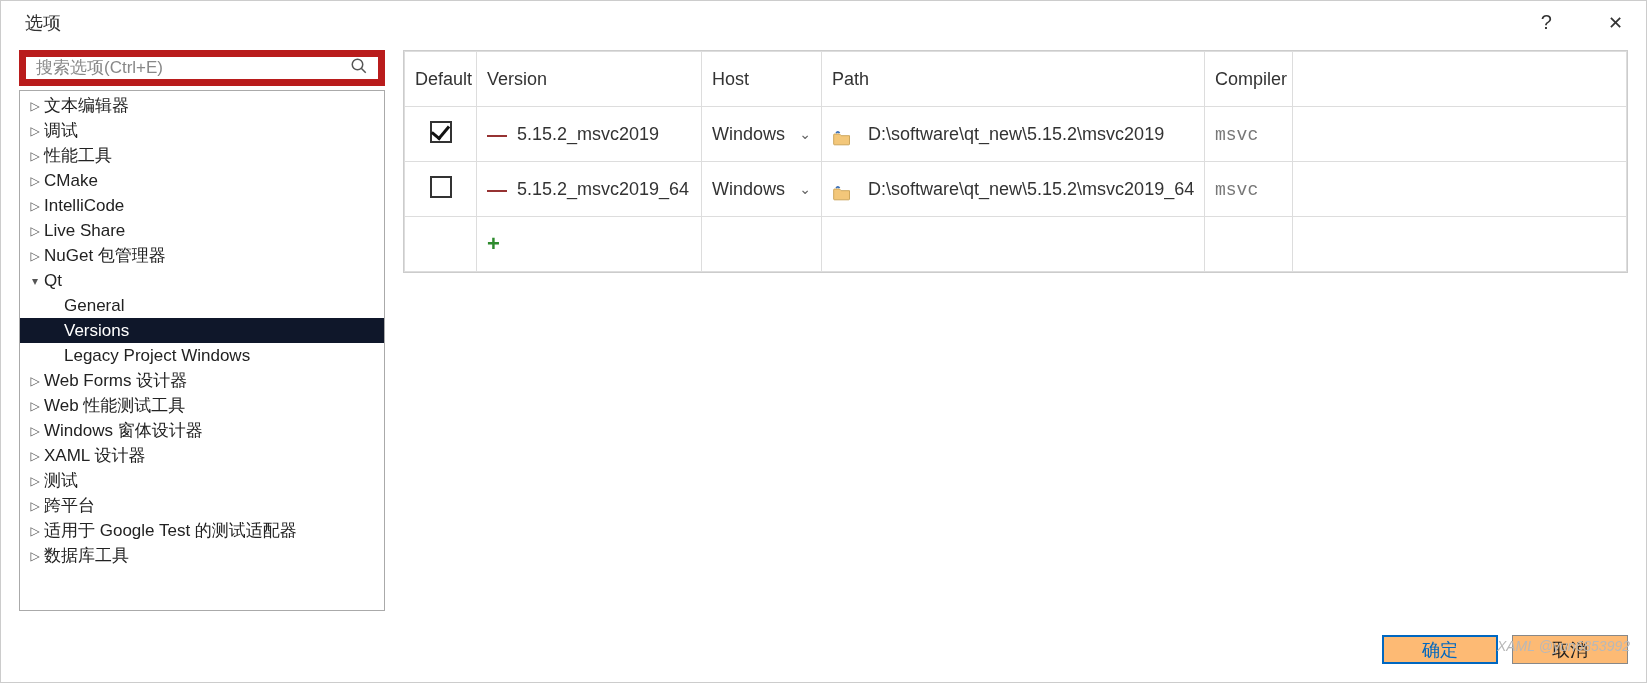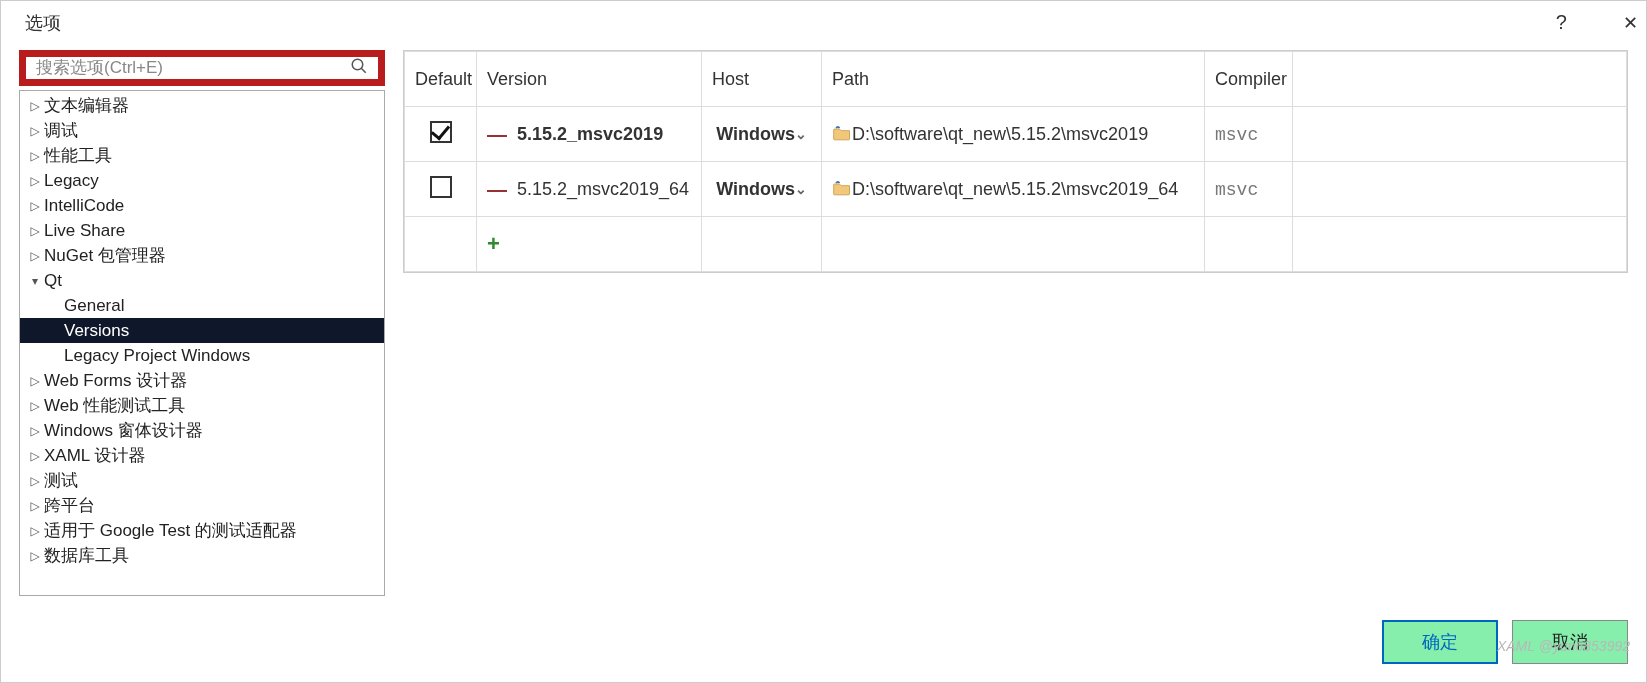--- a/index.html
+++ b/index.html
@@ -1,20 +1,20 @@
 <!DOCTYPE html>
 <html><head>
   <meta charset="utf-8">
   <style>
     * { box-sizing: border-box; margin: 0; padding: 0; font-family: "Microsoft YaHei", "Segoe UI", sans-serif; }
     html, body { width: 1647px; height: 683px; background: #fff; overflow: hidden; }
 
     .dialog { width: 100%; height: 100%; border: 1px solid #ccc; display: flex; flex-direction: column; position: relative; }
 
-    .titlebar { display: flex; align-items: center; justify-content: space-between; padding: 6px 0 6px 24px; font-size: 18px; color: #333; }
+    .titlebar { display: flex; align-items: center; justify-content: space-between; padding: 6px 15px 6px 24px; font-size: 18px; color: #333; }
     .titlebar-right { display: flex; align-items: center; gap: 40px; }
     .titlebar-right span { cursor: pointer; font-size: 20px; color: #333; padding: 4px 8px; }
     .titlebar-right .close { font-size: 18px; }
 
     .body { flex: 1; display: flex; padding: 6px 18px 12px 18px; gap: 18px; overflow: hidden; }
 
     
     .left { width: 366px; display: flex; flex-direction: column; }
     .search-box { position: relative; border: 7px solid #b91c1c; height: 36px; display: flex; align-items: center; margin-bottom: 4px; }
     .search-box input { border: none; outline: none; flex: 1; padding: 0 10px; font-size: 17px; color: #333; background: transparent; }
@@ -47,34 +47,34 @@
     col.c-comp    { width: 88px; }
     col.c-extra   { }
 
     td.center { text-align: center; padding: 0; }
     .chk { display: inline-block; width: 22px; height: 22px; border: 2px solid #333; position: relative; }
     .chk.checked::after { content: ''; position: absolute; left: 3px; top: -1px; width: 8px; height: 14px; border: solid #111; border-width: 0 3px 3px 0; transform: rotate(40deg); }
 
     .ver-cell { display: flex; align-items: center; gap: 10px; }
     .minus { color: #963232; font-weight: 900; font-size: 20px; }
     .plus  { color: #2e8b2e; font-weight: 900; font-size: 22px; }
-    .bold { font-weight: 700; }
+    .bold { font-weight: 400; }
     .placeholder { color: #777; }
 
-    .host-cell { display: flex; align-items: center; justify-content: center; font-weight: bold; }
+    .host-cell { display: flex; align-items: center; justify-content: space-between; }
     .caret { color: #666; font-size: 14px; }
 
-    .path-cell { display: flex; align-items: flex-start; gap: 0; }
+    .path-cell { display: flex; align-items: flex-end; gap: 16px; }
     .folder-icon { width: 20px; height: 16px; position: relative; }
     .folder-icon svg { width: 20px; height: 20px; }
 
     .compiler { color: #777; font-family: Liberation Mono, monospace; }
 
     .footer { display: flex; justify-content: flex-end; gap: 14px; padding: 12px 18px 18px 0; }
-    .btn { min-width: 116px; height: 44px; border: 1px solid #888; background: #86efac; font-size: 18px; color: #222; cursor: pointer; display: flex; align-items: center; justify-content: center; }
+    .btn { min-width: 116px; height: 29px; border: 1px solid #888; background: #fdba74; font-size: 18px; color: #222; cursor: pointer; display: flex; align-items: center; justify-content: center; }
     .btn.primary { border: 2px solid #0067c0; color: #0067c0; }
 
     .watermark { position: absolute; right: 16px; bottom: 28px; font-size: 14px; color: #b8b8b8; font-style: italic; pointer-events: none; }
   </style>
 </head>
 <body>
 
 <div class="dialog">
 
   <div class="titlebar">
@@ -106,21 +106,21 @@
             <div class="tree-item">
               <span class="arrow">▷</span>
               <span>调试</span>
             </div>
             <div class="tree-item">
               <span class="arrow">▷</span>
               <span>性能工具</span>
             </div>
             <div class="tree-item">
               <span class="arrow">▷</span>
-              <span>Legacy</span>
+              <span>CMake</span>
             </div>
             <div class="tree-item">
               <span class="arrow">▷</span>
               <span>IntelliCode</span>
             </div>
             <div class="tree-item">
               <span class="arrow">▷</span>
               <span>Live Share</span>
             </div>
             <div class="tree-item">

